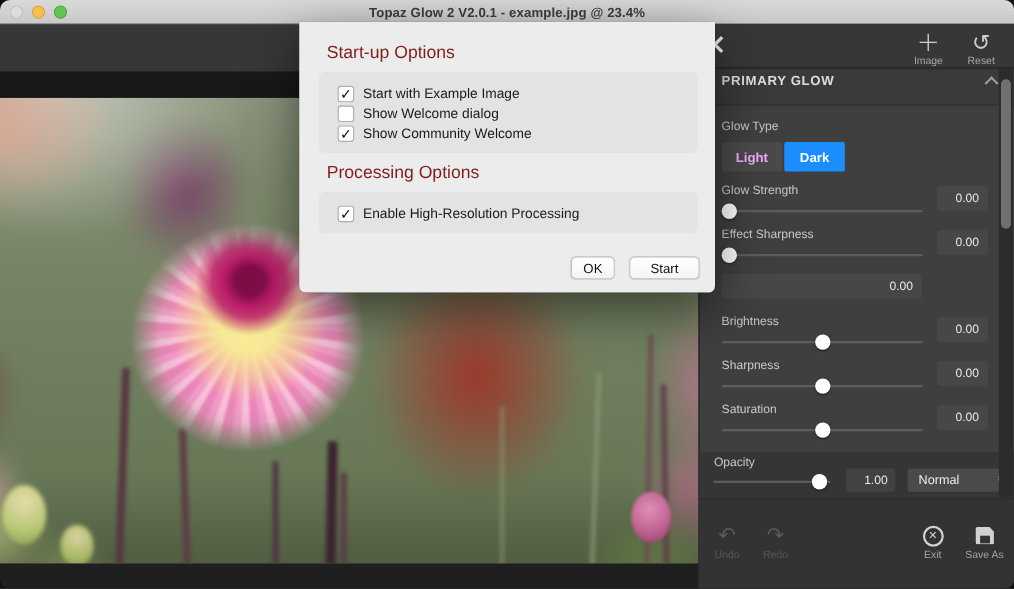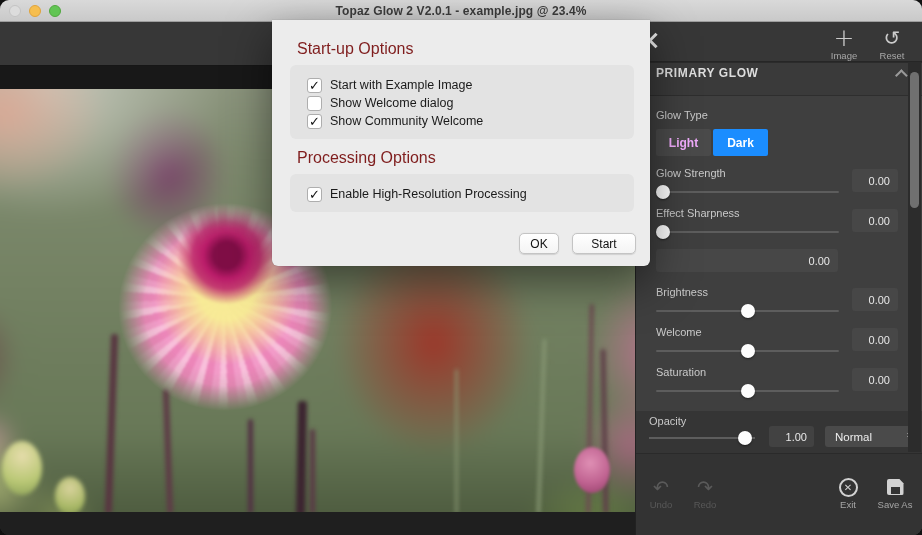--- a/index.html
+++ b/index.html
@@ -240,21 +240,21 @@
             <div class="sl-label">Brightness</div>
             <div class="track">
                 <div class="thumb" style="left: calc(50% - 7px);"></div>
               </div>
           </div>
           <div class="value-box">0.00</div>
         </div>
 
         <div class="slider-row">
           <div class="sl-left">
-            <div class="sl-label">Welcome</div>
+            <div class="sl-label">Sharpness</div>
             <div class="track">
                 <div class="thumb" style="left: calc(50% - 7px);"></div>
               </div>
           </div>
           <div class="value-box">0.00</div>
         </div>
 
         <div class="slider-row">
           <div class="sl-left">
             <div class="sl-label">Saturation</div>

